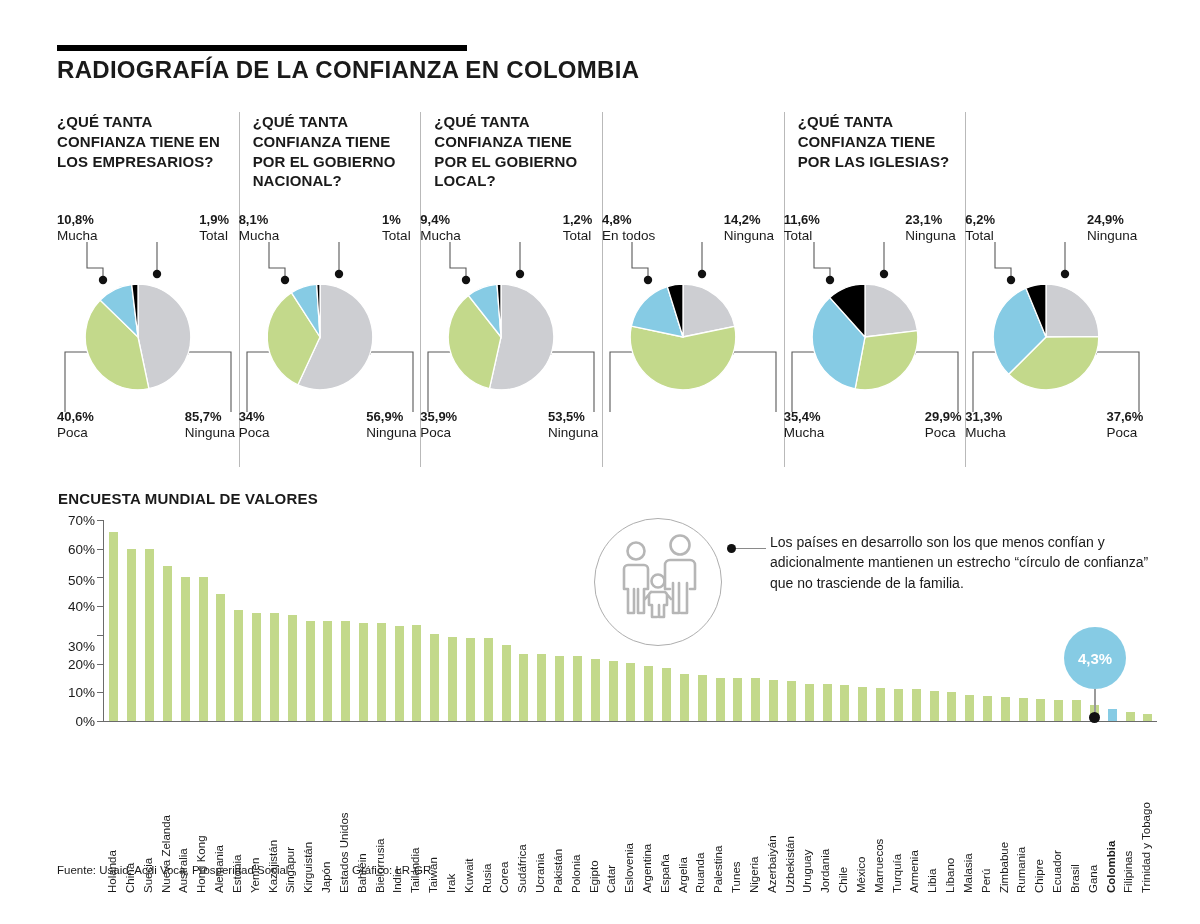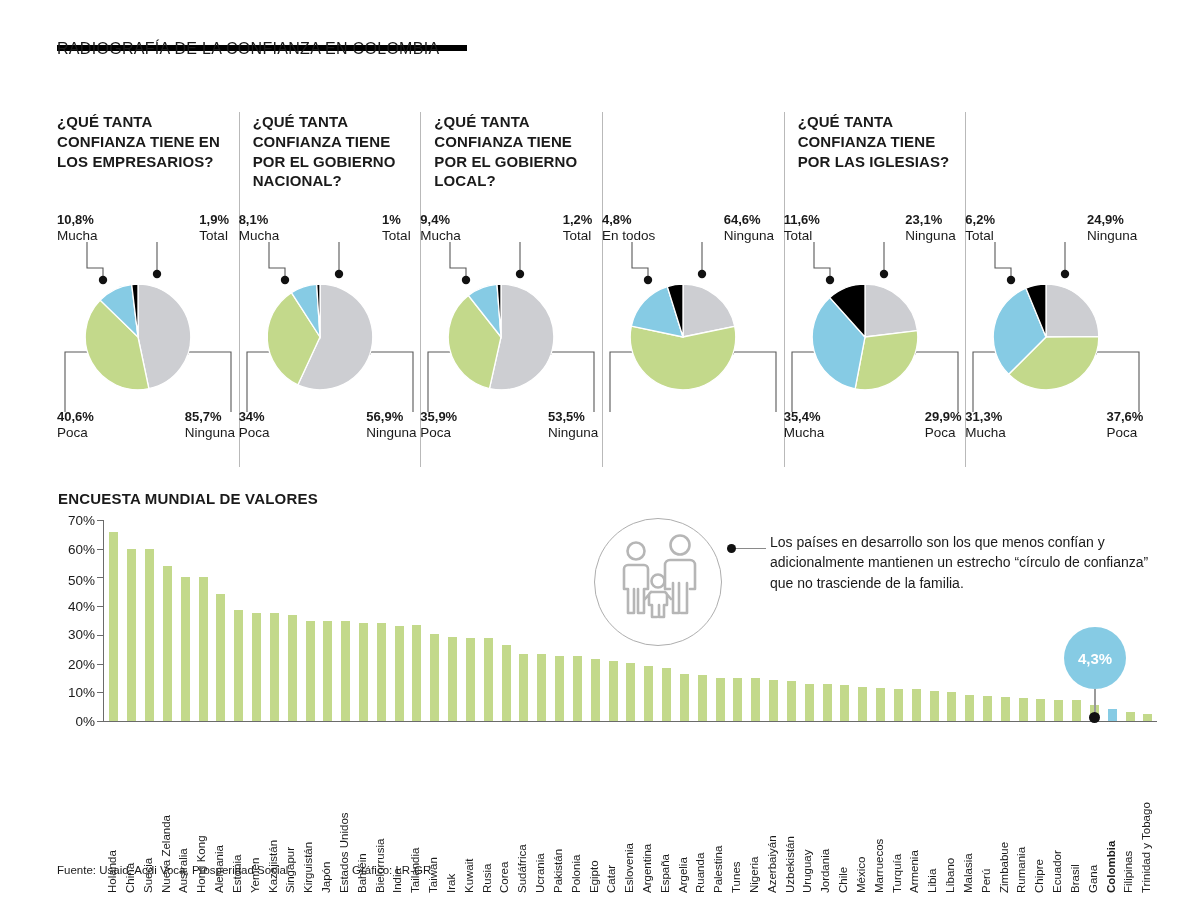--- a/index.html
+++ b/index.html
@@ -12,22 +12,22 @@
     position:relative;
     overflow:hidden;
   }
   .page { position:relative; width:1200px; height:924px; }
 
   
   .title-rule {
     position:absolute; left:57px; top:45px; width:410px; height:6px; background:#000;
   }
   .main-title {
-    position:absolute; left:57px; top:40px;
-    font-size:16px; font-weight:normal; letter-spacing:0.3px;
+    position:absolute; left:57px; top:56px;
+    font-size:24px; font-weight:bold; letter-spacing:0.3px;
   }
 
   
   .panels { position:absolute; left:57px; top:112px; width:1090px; height:360px; display:flex; }
   .panel { position:relative; width:182px; padding-right:10px; }
   .panel + .panel { padding-left:14px; }
   .panel-divider {
     position:absolute; left:0; top:0; width:1px; height:355px; background:#b9b9b9;
   }
   .panel-q {
@@ -243,21 +243,21 @@
         </div>
       </div>
       <div class="panel">
         <div class="panel-divider"></div>
         <div class="topvals">
           <div class="val">
             <span class="num">4,8%</span>
             <span class="lbl">En todos</span>
           </div>
           <div class="val right">
-            <span class="num">64,6%</span>
+            <span class="num">14,2%</span>
             <span class="lbl">Ninguna</span>
           </div>
         </div>
         <svg class="leaders-svg" viewBox="0 0 182 230">
           <path d="M30 42 V68 H46 V78" stroke="#585858" stroke-width="1.1" fill="none"></path>
           <path d="M100 42 V60 M100 60 V72" stroke="#585858" stroke-width="1.1" fill="none"></path>
           <path d="M8 212 V152 H44 V152" stroke="#585858" stroke-width="1.1" fill="none"></path>
           <path d="M174 212 V152 H128" stroke="#585858" stroke-width="1.1" fill="none"></path>
           <circle cx="46" cy="80" r="4.2" fill="#111"></circle>
           <circle cx="100" cy="74" r="4.2" fill="#111"></circle>
@@ -361,21 +361,21 @@
   <div class="bc-title">ENCUESTA MUNDIAL DE VALORES</div>
 
   <div class="chart-area">
     <div class="yaxis" id="yaxis">
         <div class="ytick" style="top: 201px;">0%</div>
         <div class="ytick-mark" style="top: 201px;"></div>
         <div class="ytick" style="top: 172.286px;">10%</div>
         <div class="ytick-mark" style="top: 172.286px;"></div>
         <div class="ytick" style="top: 143.571px;">20%</div>
         <div class="ytick-mark" style="top: 143.571px;"></div>
-        <div class="ytick" style="top: 114px; text-align: right;">30%</div>
+        <div class="ytick" style="top: 126px; text-align: right;">30%</div>
         <div class="ytick-mark" style="top: 114.857px;"></div>
         <div class="ytick" style="top: 86.1429px;">40%</div>
         <div class="ytick-mark" style="top: 86.1429px;"></div>
         <div class="ytick" style="top: 60px;">50%</div>
         <div class="ytick-mark" style="top: 57.4286px;"></div>
         <div class="ytick" style="top: 28.7143px;">60%</div>
         <div class="ytick-mark" style="top: 28.7143px;"></div>
         <div class="ytick" style="top: 0px;">70%</div>
         <div class="ytick-mark" style="top: 0px;"></div>
       </div>

